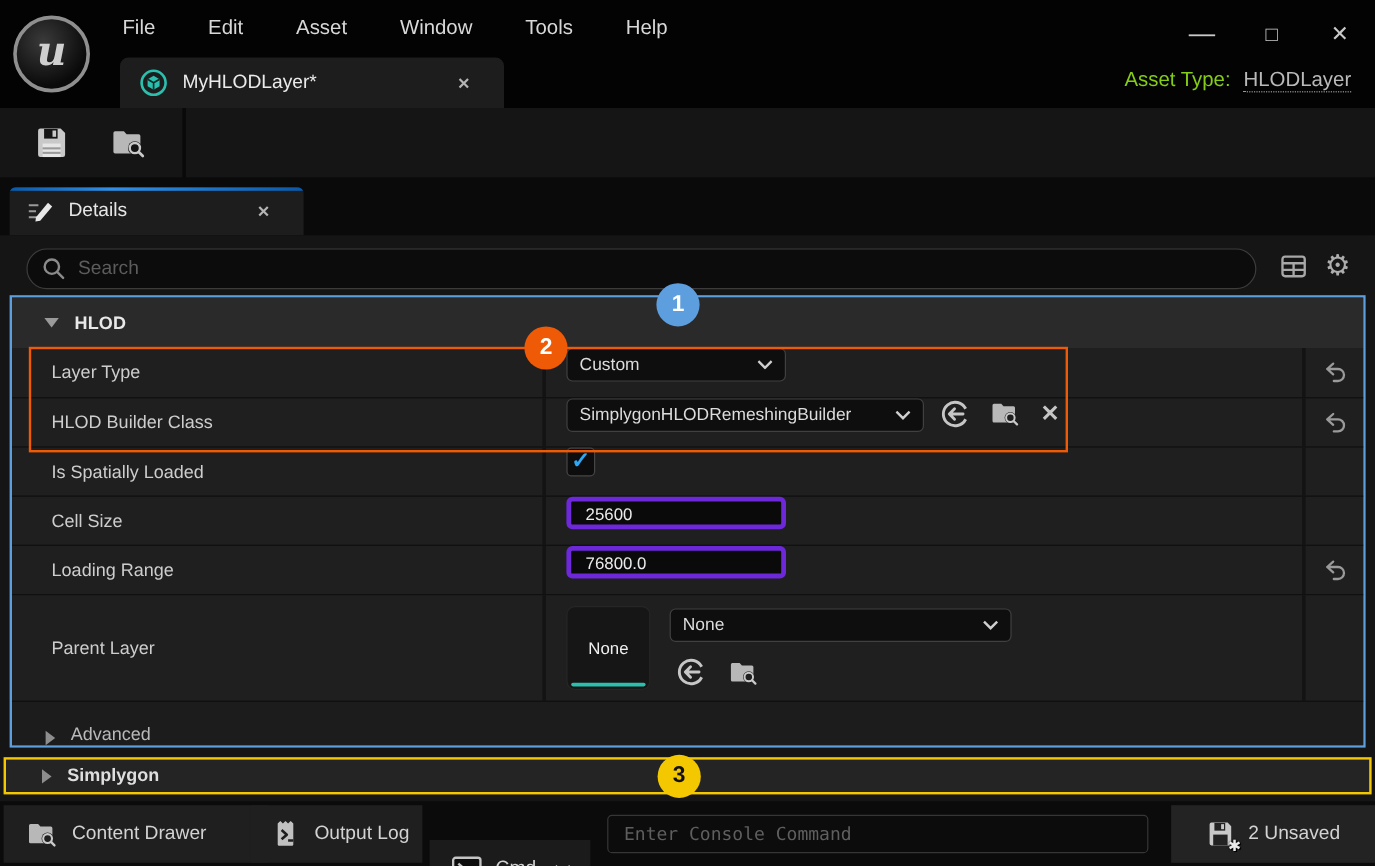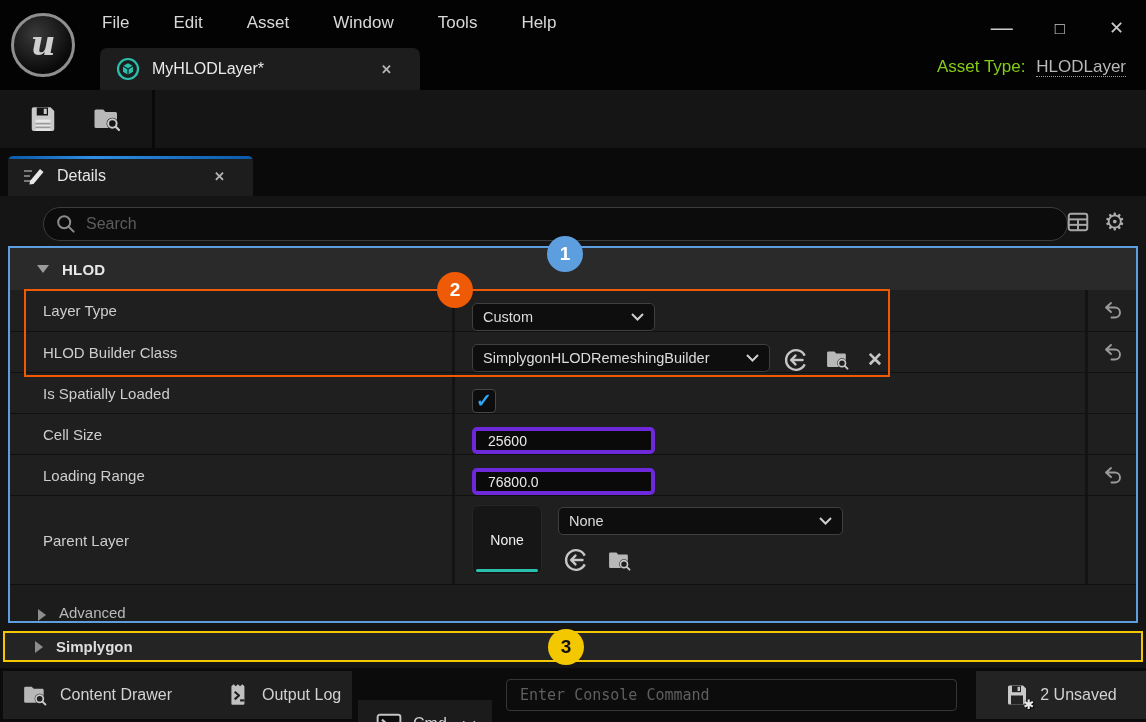--- a/index.html
+++ b/index.html
@@ -40,39 +40,39 @@
   .tabstrip { position:absolute; top:148px; left:0; right:0; height:48px; background:#0a0a0a; }
   .details-tab { position:absolute; left:8px; top:8px; width:245px; height:40px; background:#1d1d1d;
     border-radius:5px 5px 0 0; display:flex; align-items:center; padding:0 14px; overflow:hidden; }
   .details-tab::before { content:""; position:absolute; left:0; top:0; right:0; height:3px;
     background:linear-gradient(90deg,#0a59a8,#2f8fe6 35%,#0a59a8); }
   .details-tab .title { color:#e6e6e6; font-size:16px; margin-left:11px; }
   .details-tab .tclose { margin-left:auto; margin-right:14px; color:#b5b5b5; font-size:13px; font-weight:bold; }
 
   .panel-body { position:absolute; top:196px; left:0; right:0; bottom:54px; background:#151515; }
 
-  .search-wrap { position:absolute; left:43px; top:11px; width:1025px; height:34px; background:#0c0c0c;
+  .search-wrap { position:absolute; left:22px; top:11px; width:1025px; height:34px; background:#0c0c0c;
     border:1px solid #3c3c3c; border-radius:17px; display:flex; align-items:center; padding:0 12px; }
   .search-wrap input { flex:1; background:transparent; border:none; outline:none; color:#cfcfcf;
     font-size:16px; margin-left:10px; font-family:"Liberation Sans", sans-serif; }
   .search-wrap input::placeholder { color:#5c5c5c; }
   .search-side { position:absolute; left:1066px; top:14px; display:flex; gap:14px; align-items:center; }
 
   
   .hlod-box { position:absolute; left:8px; top:50px; width:1130px; height:377px;
     border:2px solid #5d9ede; background:#181818; }
   .sec-header { height:42px; background:#2a2a2a; display:flex; align-items:center; padding-left:27px; gap:13px; }
   .sec-header .sec-title { color:#e8e8e8; font-size:15px; font-weight:bold; letter-spacing:0.2px; }
   .caret-down { width:0; height:0; border-left:6px solid transparent; border-right:6px solid transparent; border-top:8px solid #9a9a9a; }
   .caret-right { width:0; height:0; border-top:6px solid transparent; border-bottom:6px solid transparent; border-left:8px solid #8d8d8d; }
 
   .prop-row { display:flex; height:41px; background:#1f1f1f; border-top:1px solid #101010; }
   .prop-row.tall { height:89px; }
   .prop-name { width:445px; padding-left:33px; display:flex; align-items:center; color:#cdcdcd; font-size:15px; border-right:3px solid #131313; }
-  .prop-value { flex:1; display:flex; align-items:flex-end; padding-left:17px; border-right:3px solid #131313; }
+  .prop-value { flex:1; display:flex; align-items:flex-start; padding-left:17px; border-right:3px solid #131313; }
   .prop-reset { width:48px; display:flex; align-items:center; justify-content:center; }
 
   .dropdown { height:28px; background:#0e0e0e; border:1px solid #404040; border-radius:5px;
     display:flex; align-items:center; padding:0 10px; color:#dcdcdc; font-size:14.5px; }
   .dropdown .dd-chev { margin-left:auto; display:flex; }
   .dd-layer { width:183px; } .dd-builder { width:298px; } .dd-parent { width:285px; }
 
   .text-input { width:183px; height:27px; background:#0a0a0a; border:4px solid #6d28d9; border-radius:5px;
     color:#eaeaea; font-size:14px; padding:0 12px; font-family:"Liberation Sans", sans-serif; outline:none; }
 

